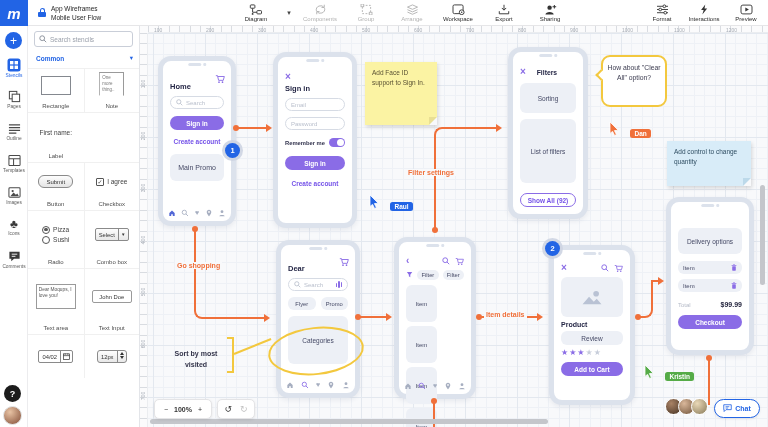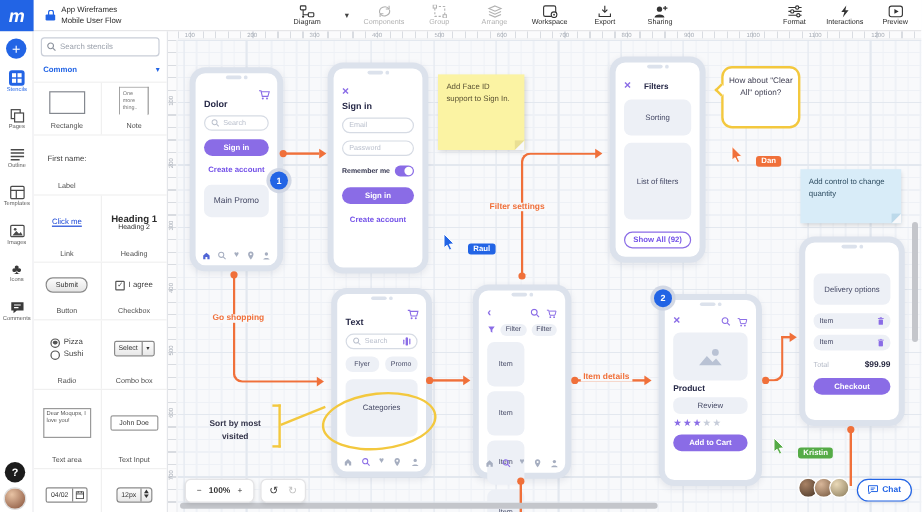--- a/index.html
+++ b/index.html
@@ -304,33 +304,20 @@
           <div class="pv" style="width:25px;height:27px;border:1px solid #9a9a9a;border-bottom:none;font-size:4.5px;color:#777;padding:2px;line-height:1.3;clip-path:polygon(0 0,100% 0,100% 86%,84% 93%,67% 86%,50% 93%,33% 86%,16% 93%,0 86%)">One more thing..</div>
           <div class="slab">Note</div>
         </div>
       </div>
       <div class="srow" style="height:50px">
         <div class="scell">
           <div class="pv" style="font-size:6.5px;color:#3f3f3f">First name:</div>
           <div class="slab">Label</div>
         </div>
       </div>
-      <div class="srow" style="height:56px">
-        <div class="scell">
-          <div class="pv" style="font-size:6.5px;color:#1a46d6;text-decoration:underline">Click me</div>
-          <div class="slab">Link</div>
-        </div>
-        <div class="scell">
-          <div class="pv" style="text-align:center;color:#2c2c2c">
-            <div style="font-size:8px;font-weight:bold">Heading 1</div>
-            <div style="font-size:5.8px">Heading 2</div>
-          </div>
-          <div class="slab">Heading</div>
-        </div>
-      </div>
       <div class="srow" style="height:48px">
         <div class="scell">
           <div class="pv" style="width:35px;height:13px;border:1px solid #8a8a8a;border-radius:6px;background:linear-gradient(#fdfdfd,#e4e4e4);font-size:6px;color:#333;display:flex;align-items:center;justify-content:center">Submit</div>
           <div class="slab">Button</div>
         </div>
         <div class="scell">
           <div class="pv" style="display:flex;align-items:center;gap:3px;font-size:6.5px;color:#3f3f3f">
             <span style="width:8px;height:8px;border:1px solid #555;border-radius:1px;display:flex;align-items:center;justify-content:center;font-size:6px">✓</span>
             <span>I agree</span>
           </div>
@@ -466,21 +453,21 @@
       <div class="notch">
           <span class="bar"></span>
           <span class="dot"></span>
         </div>
       <div class="pin">
         <svg viewBox="0 0 12 12" width="10" style="position:absolute;right:6px;top:13px;color:#8a6ce6">
             <path d="M1 2h2l1.3 5.6h5.6L11.2 3H3.6" fill="none" stroke="currentColor" stroke-width="1.1"></path>
             <circle cx="4.8" cy="9.8" r="1" fill="currentColor"></circle>
             <circle cx="9" cy="9.8" r="1" fill="currentColor"></circle>
           </svg>
-        <div class="ptitle" style="margin-top:8px">Dolor</div>
+        <div class="ptitle" style="margin-top:8px">Home</div>
         <div class="inp" style="margin-top:5px">
           <svg viewBox="0 0 10 10" width="7">
               <circle cx="4" cy="4" r="3" fill="none" stroke="#b9bfcc" stroke-width="1.2"></circle>
               <path d="M6.3 6.3 9 9" stroke="#b9bfcc" stroke-width="1.2"></path>
             </svg>
           <span>Search</span>
         </div>
         <div class="pbtn" style="margin-top:7px">Sign in</div>
         <div class="plink" style="margin-top:8px">Create account</div>
         <div class="gbox" style="margin-top:9px;height:27px;font-size:7px">Main Promo</div>
@@ -547,21 +534,21 @@
       <div class="notch">
           <span class="bar"></span>
           <span class="dot"></span>
         </div>
       <div class="pin">
         <svg viewBox="0 0 12 12" width="10" style="position:absolute;right:6px;top:12px;color:#8a6ce6">
             <path d="M1 2h2l1.3 5.6h5.6L11.2 3H3.6" fill="none" stroke="currentColor" stroke-width="1.1"></path>
             <circle cx="4.8" cy="9.8" r="1" fill="currentColor"></circle>
             <circle cx="9" cy="9.8" r="1" fill="currentColor"></circle>
           </svg>
-        <div class="ptitle" style="margin-top:6px">Text</div>
+        <div class="ptitle" style="margin-top:6px">Dear</div>
         <div class="inp" style="margin-top:5px">
           <svg viewBox="0 0 10 10" width="7">
               <circle cx="4" cy="4" r="3" fill="none" stroke="#b9bfcc" stroke-width="1.2"></circle>
               <path d="M6.3 6.3 9 9" stroke="#b9bfcc" stroke-width="1.2"></path>
             </svg>
           <span>Search</span>
           <span class="vbars">
               <i style="height:4px"></i>
               <i style="height:7px"></i>
               <i style="height:5px"></i>

